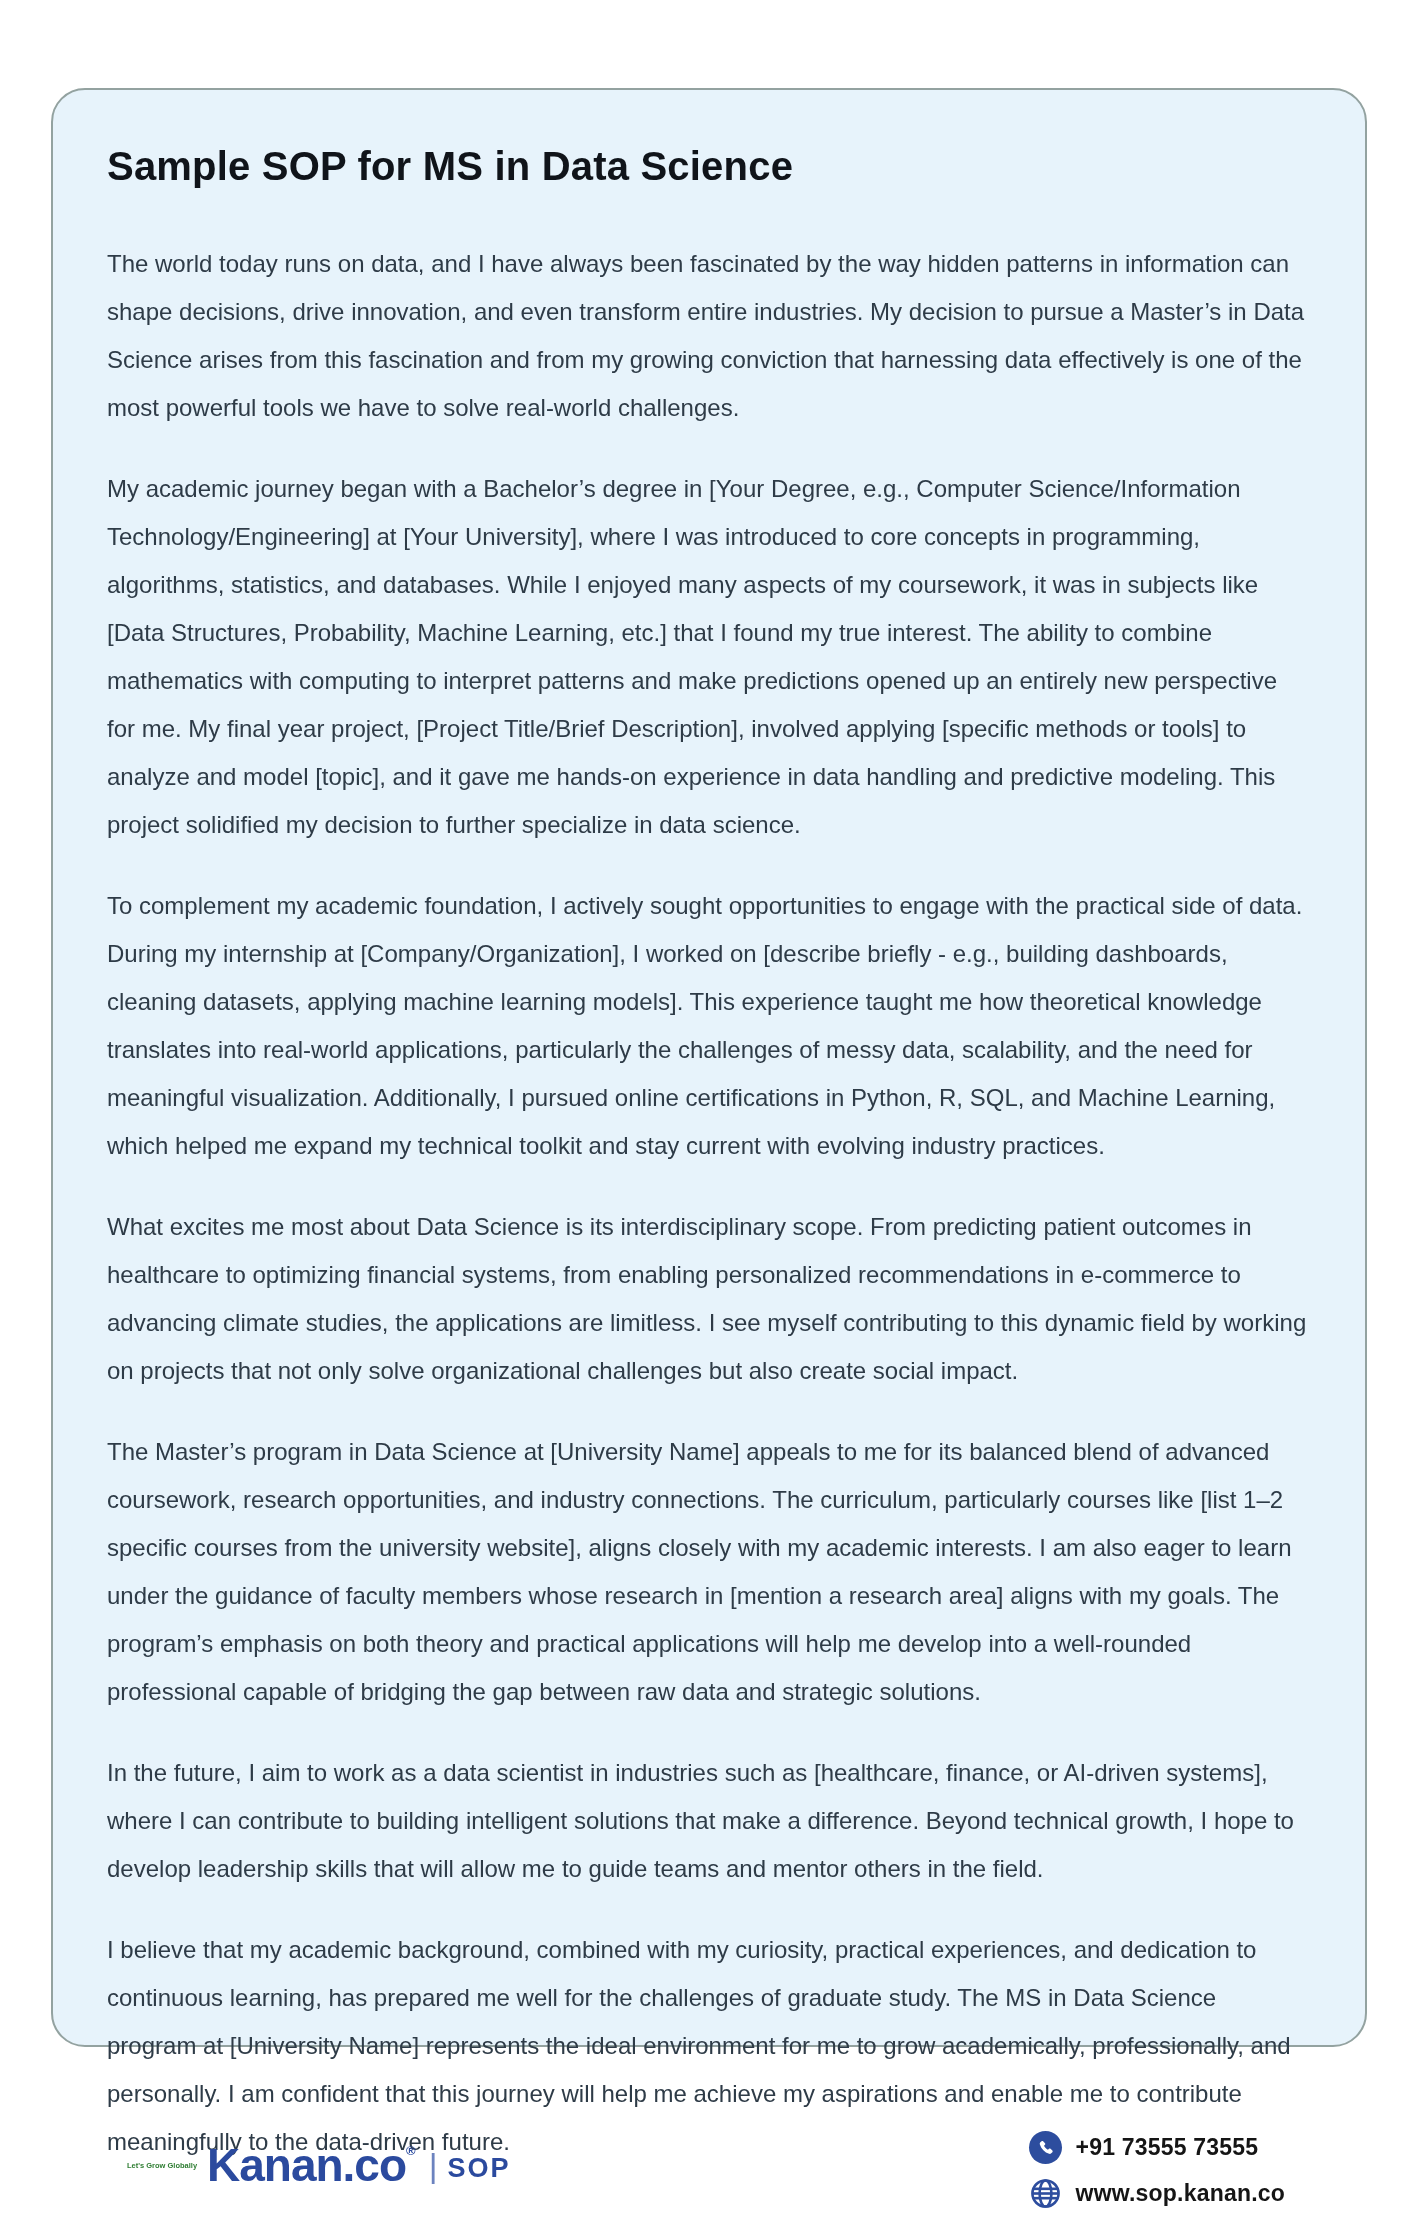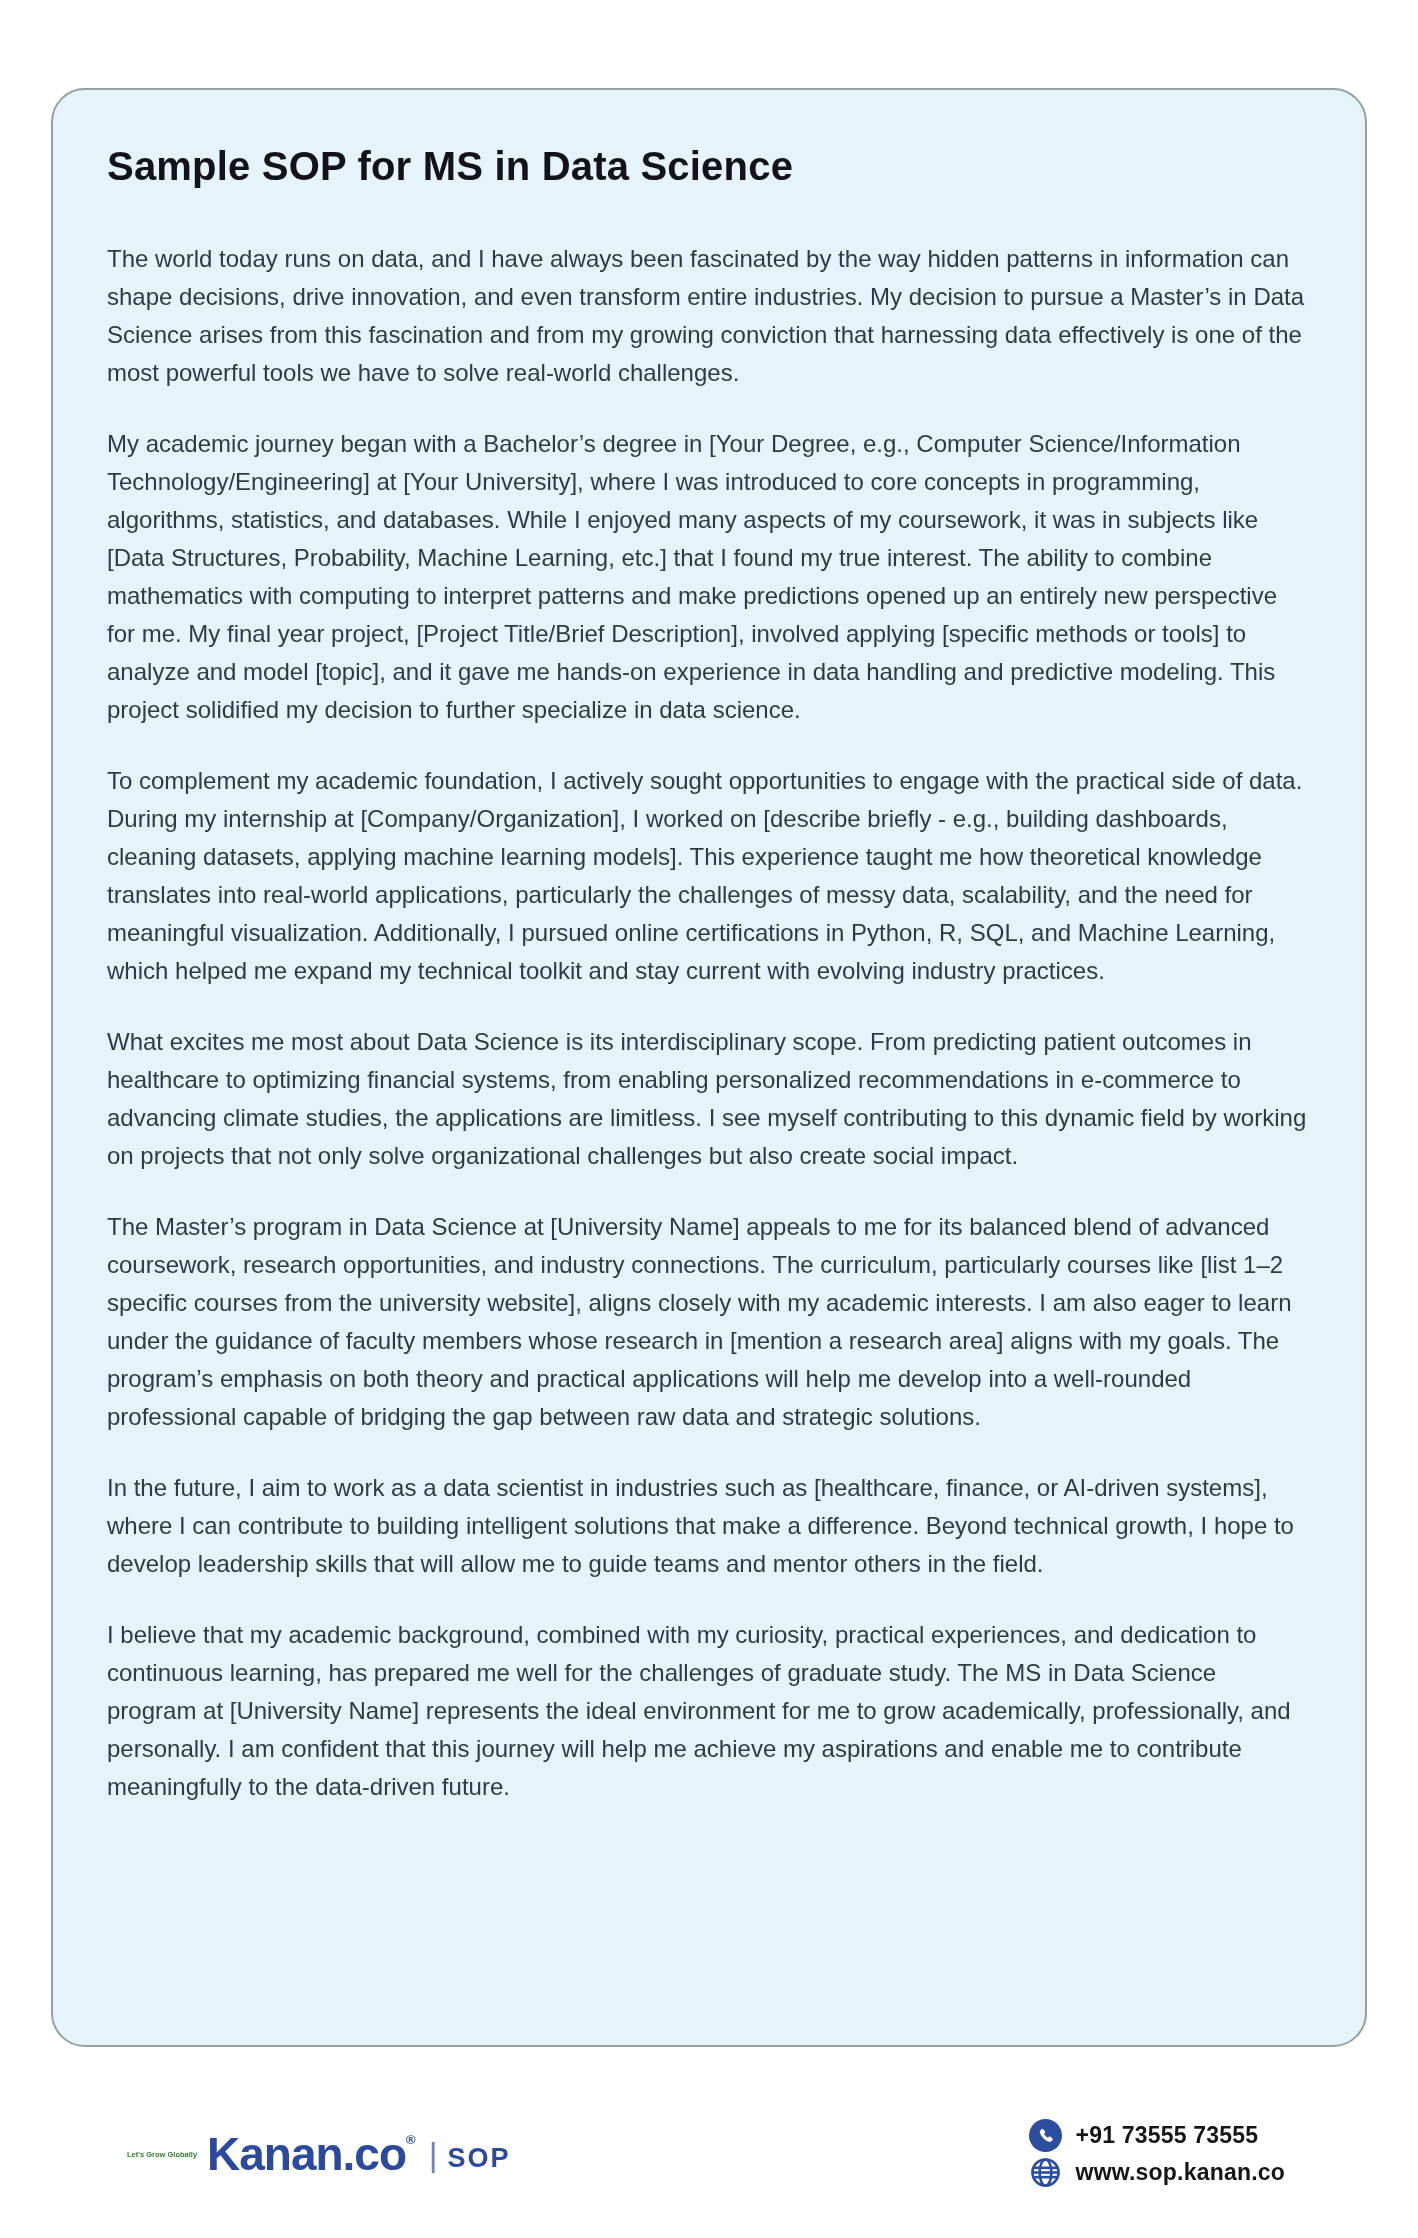--- a/index.html
+++ b/index.html
@@ -27,21 +27,21 @@
     font-size: 40px;
     line-height: 48px;
     font-weight: 700;
     color: #10141a;
     letter-spacing: 0.2px;
   }
   .card p {
     margin: 0 0 33px 0;
     max-width: 1200px;
     font-size: 24px;
-    line-height: 38px;
+    line-height: 48px;
     color: #2e3b47;
   }
   .card p:last-child { margin-bottom: 16px; }
 
   
   .footer {
     margin: 72px 133px 0 127px;
     display: flex;
     justify-content: space-between;
     align-items: center;
@@ -93,21 +93,22 @@
     font-size: 27px;
     font-weight: 700;
     color: #2b4a9e;
     letter-spacing: 2px;
     margin-top: 8px;
     text-align: right;
   }
   .contact {
     display: flex;
     flex-direction: column;
-    gap: 4px;
+    gap: 13px;
+    margin-top: 12px;
   }
   .contact-row {
     display: flex;
     align-items: center;
     gap: 14px;
     cursor: pointer;
   }
   .badge-circle {
     width: 33px;
     height: 33px;

